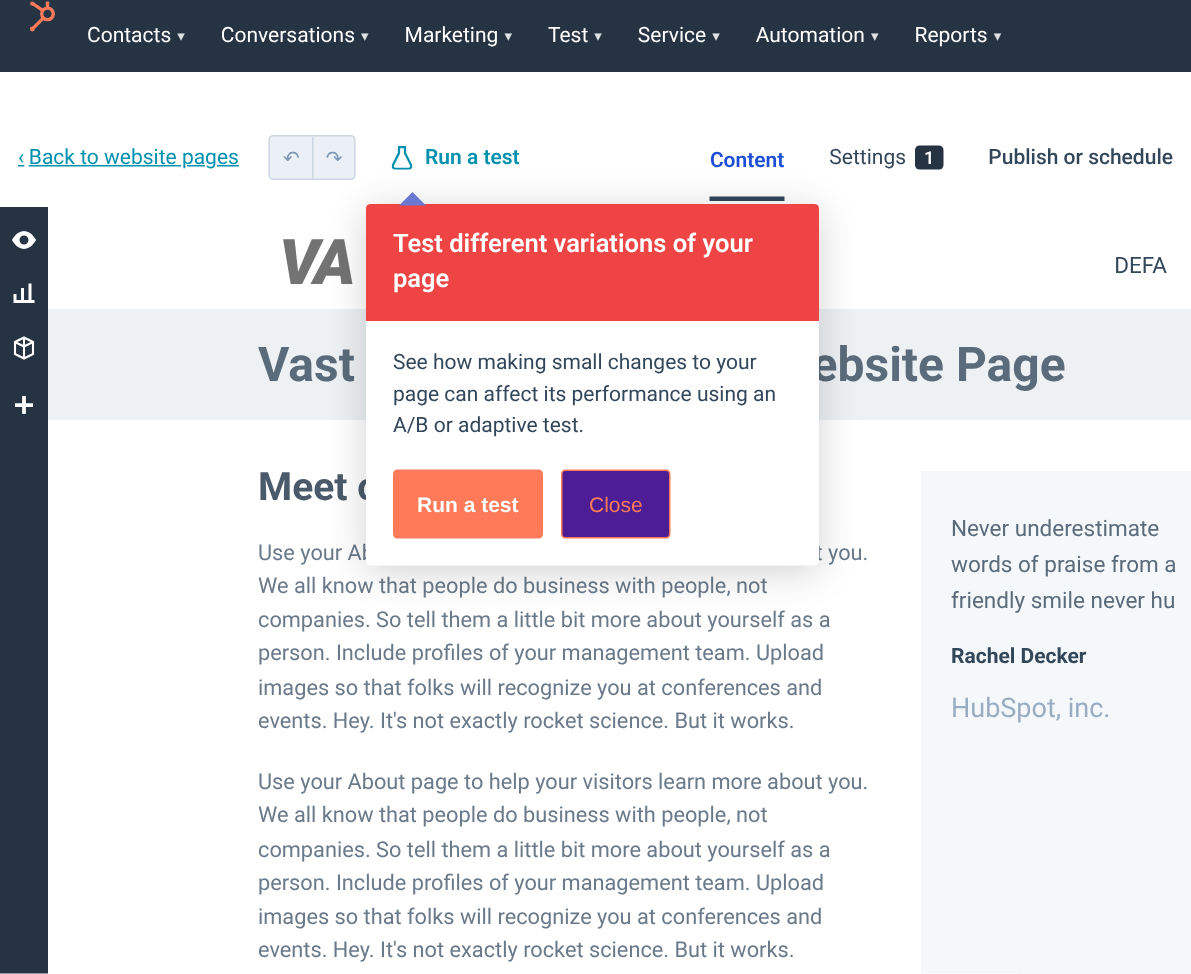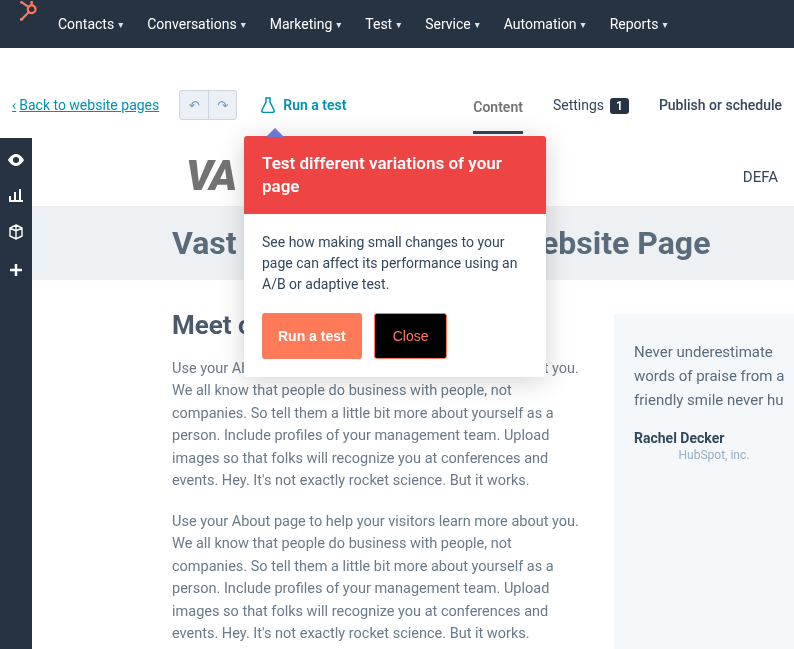--- a/index.html
+++ b/index.html
@@ -10,47 +10,47 @@
 .nav-item{color:#fff;font-size:14px;display:flex;align-items:center;gap:4px;cursor:pointer;}
 .chev{font-size:10px;opacity:.85;}
 .subbar{height:66px;display:flex;align-items:center;padding:0 12px;border-bottom:none;margin-top:24px;}
 .backlink{color:#0091ae;font-size:14px;text-decoration:underline;margin-right:20px;display:flex;align-items:center;gap:3px;}
 .iconbtn-group{display:flex;border:1px solid #cbd6e2;border-radius:3px;overflow:hidden;background:#eaf0f6;margin-right:24px;}
 .iconbtn{width:28px;height:28px;display:flex;align-items:center;justify-content:center;color:#7c98b6;border:none;background:transparent;}
 .iconbtn+.iconbtn{border-left:1px solid #cbd6e2;}
 .runtest{display:flex;align-items:center;gap:8px;color:#0091ae;font-weight:600;font-size:14px;}
 .tabs{margin-left:auto;display:flex;align-items:center;gap:30px;}
 .tab{color:#33475b;font-size:14px;padding:6px 0;}
-.tab.active{color:#737373;font-weight:600;border-bottom:3px solid #33475b;padding-top:3px;padding-bottom:16px;margin-bottom:-19px;}
+.tab.active{color:#1d4ed8;font-weight:600;border-bottom:3px solid #33475b;padding-top:3px;padding-bottom:16px;margin-bottom:-19px;}
 .tab-badge{background:#253342;color:#fff;border-radius:3px;padding:1px 6px;font-size:12px;margin-left:6px;font-weight:600;}
 .publish{color:#33475b;font-size:14px;font-weight:500;}
 .main{display:flex;position:relative;}
 .siderail{width:32px;background:#253342;display:flex;flex-direction:column;align-items:center;padding-top:16px;gap:22px;color:#fff;height:560px;}
 .siderail span{font-size:17px;}
 .content{flex:1;position:relative;}
 .hero-row{display:flex;align-items:center;padding:12px 0 0 140px;height:62px;}
 .brand{font-size:42px;font-weight:900;font-style:italic;color:#737373;letter-spacing:-2px;margin-left:14px;}
 .defa{position:absolute;right:16px;top:30px;color:#33475b;font-size:15px;}
 .titleband{background:#eef1f4;padding:18px 0 18px 140px;margin-top:6px;}
 .titleband h1{font-size:32px;color:#5a6b7b;font-weight:700;}
 .bodywrap{display:flex;padding:30px 0 0 140px;gap:34px;}
 .col{max-width:440px;}
 .col h2{font-size:26px;color:#4a5a6a;font-weight:700;margin-bottom:18px;}
 .col p{color:#6a7a8a;font-size:14.5px;line-height:1.55;margin-bottom:18px;}
 .quote{background:#f5f8fa;padding:26px 0 26px 20px;margin-top:4px;min-width:180px;}
 .quote .qt{color:#5a6b7b;font-size:15px;line-height:1.6;margin-bottom:18px;}
 .quote .qa{color:#33475b;font-weight:700;font-size:14px;}
-.quote .qc{color:#99acc2;font-size:12px;margin-top:2px;text-align:center;}
+.quote .qc{color:#99acc2;font-size:18px;margin-top:16px;}
 .popover{position:absolute;left:244px;top:136px;width:302px;background:#fff;border-radius:3px;box-shadow:0 4px 26px rgba(0,0,0,.18);z-index:20;}
 .popover .arrow{position:absolute;top:-8px;left:22px;width:0;height:0;border-left:9px solid transparent;border-right:9px solid transparent;border-bottom:9px solid #6a78d1;}
 .pop-head{background:#ef4444;color:#fff;padding:16px 18px;font-size:17px;font-weight:600;line-height:1.35;border-radius:3px 3px 0 0;}
 .pop-body{padding:18px;color:#33475b;font-size:14px;line-height:1.5;}
 .pop-actions{padding:0 18px 18px;display:flex;gap:12px;}
 .btn-primary{background:#ff7a59;color:#fff;border:none;border-radius:3px;padding:10px 16px;font-size:14px;font-weight:600;cursor:pointer;}
-.btn-outline{background:#000000;color:#ff7a59;border:1px solid #ff7a59;border-radius:3px;padding:14px 18px;font-size:14px;cursor:pointer;}
+.btn-outline{background:#4c1d95;color:#ff7a59;border:1px solid #ff7a59;border-radius:3px;padding:14px 18px;font-size:14px;cursor:pointer;}
 svg{display:block;}
 </style>
 </head>
 <body>
 
 <div class="topnav">
   <div class="logo">
     <svg width="22" height="22" viewBox="0 0 24 24">
         <circle cx="16" cy="9" r="4.2" fill="none" stroke="#ff7a59" stroke-width="2.4"></circle>
         <line x1="13" y1="12" x2="6" y2="19" stroke="#ff7a59" stroke-width="2.4"></line>

